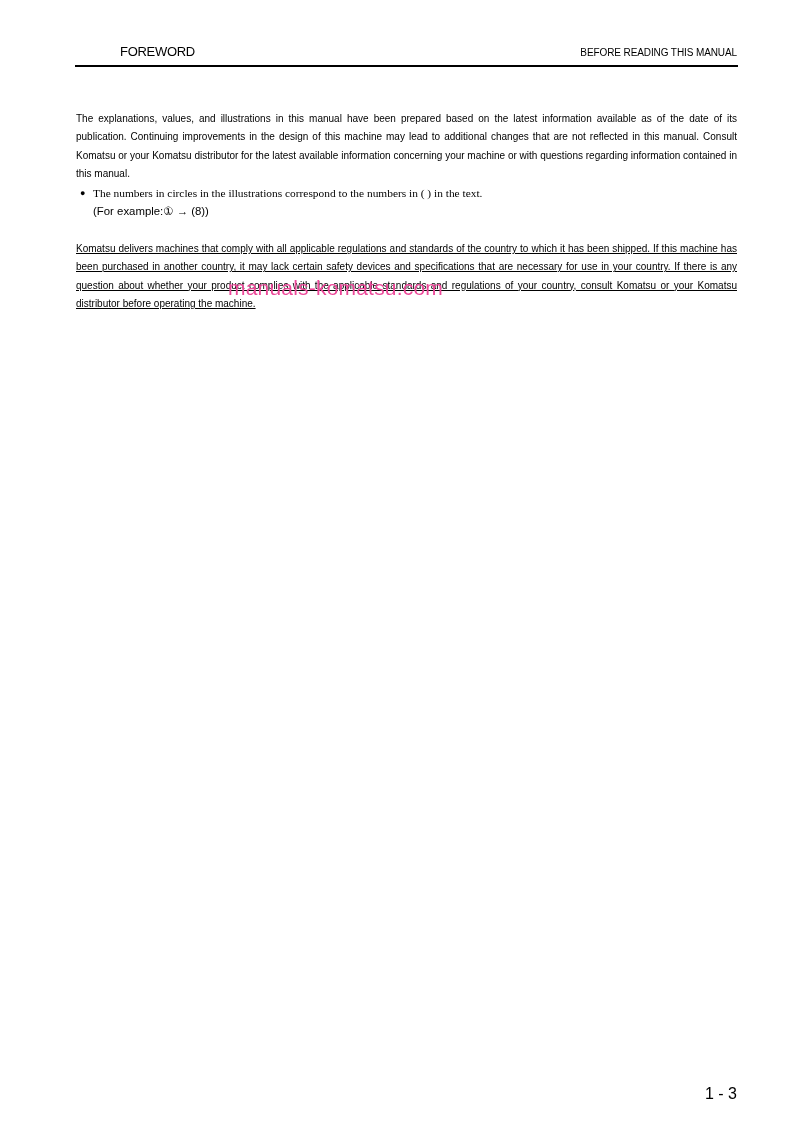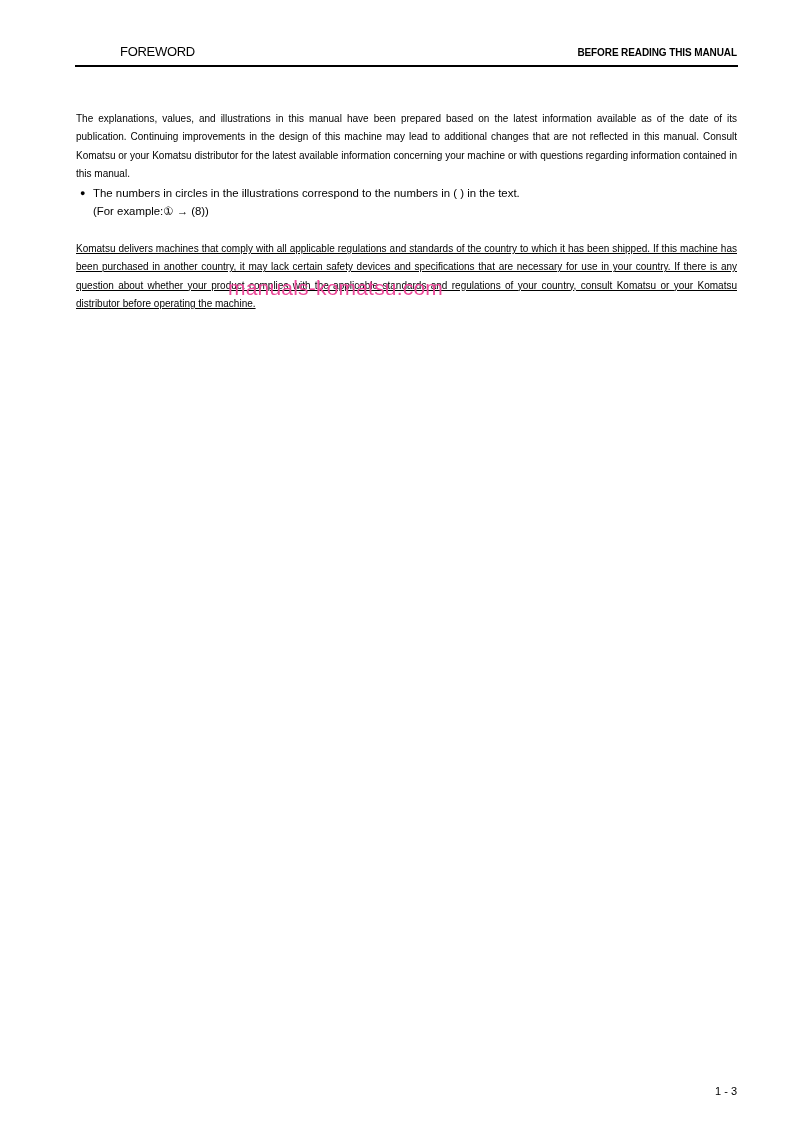--- a/index.html
+++ b/index.html
@@ -30,38 +30,39 @@
       font-size: 13px;
       font-weight: normal;
       letter-spacing: -0.3px;
       margin-left: 44px;
     }
     .header-right {
       position: absolute;
       right: 1px;
       top: 4px;
       font-size: 10px;
-      font-weight: bold;
+      font-weight: normal;
       letter-spacing: -0.1px;
     }
     .body-text {
       position: absolute;
       left: 76px;
       width: 661px;
       font-size: 10px;
       line-height: 18.3px;
       text-align: justify;
     }
     .para1 { top: 110px; }
     .bullet {
       position: absolute;
       left: 80px;
       top: 184px;
       font-size: 11.4px;
       line-height: 18.3px;
+      font-family: Liberation Serif, serif;
     }
     .bullet-dot {
       display: inline-block;
       width: 13px;
       font-size: 9px;
       vertical-align: 1px;
     }
     .example {
       position: absolute;
       left: 93px;
@@ -76,21 +77,21 @@
       top: 276px;
       font-size: 21px;
       line-height: 24px;
       color: #ec4899;
       letter-spacing: 0.2px;
     }
     .page-number {
       position: absolute;
       right: 56px;
       top: 1085px;
-      font-size: 11px;
+      font-size: 16px;
     }
   </style>
 </head>
 <body>
 
 <div class="header">
   <span class="header-left">FOREWORD</span>
   <span class="header-right">BEFORE READING THIS MANUAL</span>
 </div>
 

